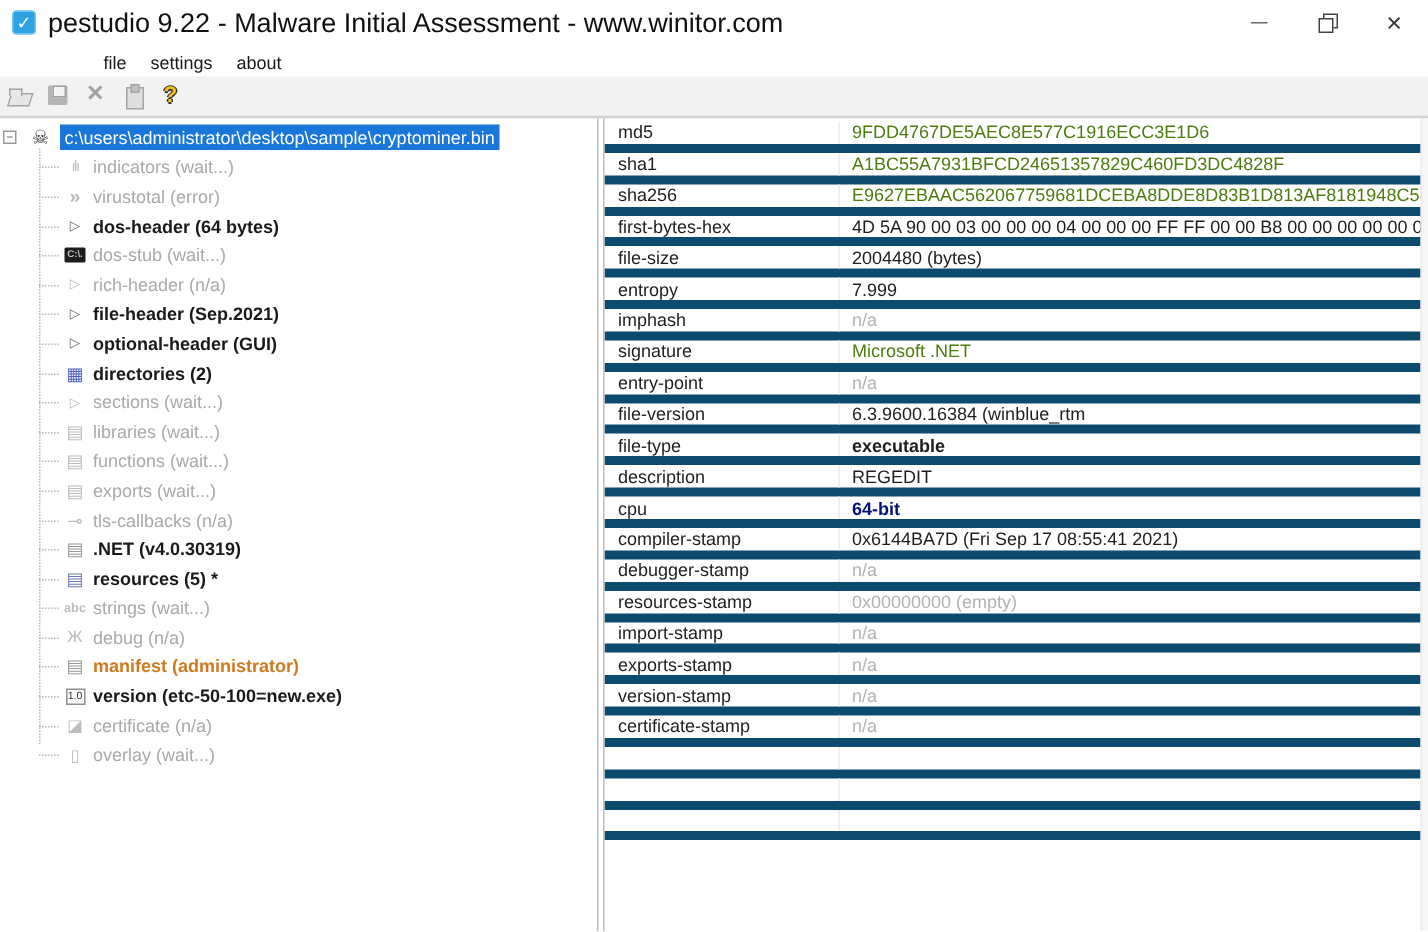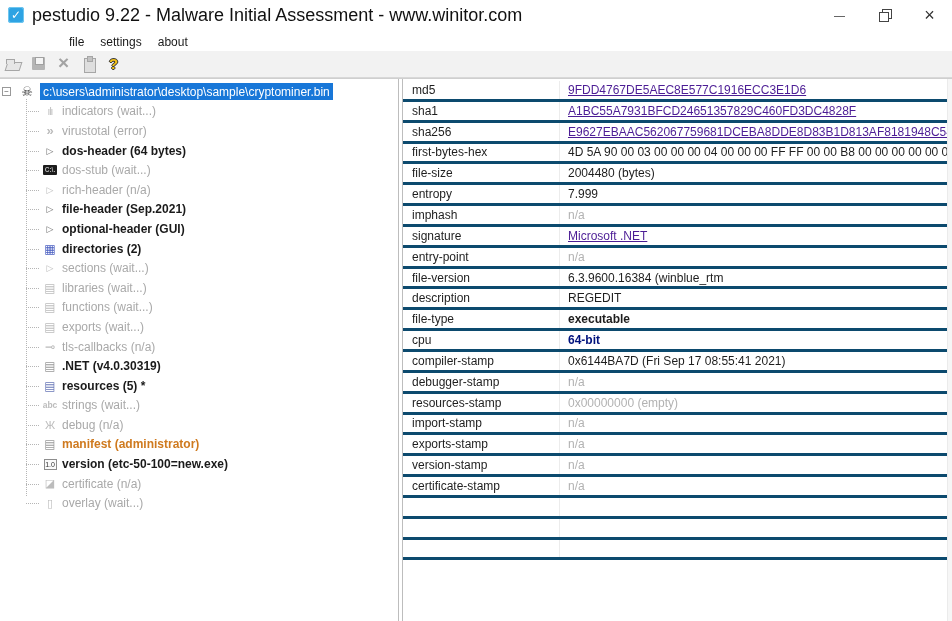--- a/index.html
+++ b/index.html
@@ -85,27 +85,27 @@
   .ico-indicators { font-weight:400; font-size:10px; letter-spacing:-1px; }
   .ico-virustotal { font-weight:700; font-size:13px; color:#8d8d8d; }
   .ico-version { border:1px solid #8d8d8d; font-size:7px; line-height:9px; height:11px;
                  width:13px !important; margin:0 2.5px; color:#333; background:#fafafa; }
   .ico-key { font-size:12px; }
   .ico-bug { font-size:11px; }
   .ico-certificate, .ico-overlay { font-size:11px; }
   .ico-manifest { font-size:12px; }
 
   
-  .vrow { display:flex; height:20.85px; border-bottom:3px solid #0c4a6e; align-items:stretch; }
+  .vrow { display:flex; height:20.85px; border-bottom:6px solid #0c4a6e; align-items:stretch; }
   .vrow.header { color:#3c3c3c; border-bottom:1px solid #e9e9e9; }
   .vcell-p { width:156px; flex:none; padding-left:9px; display:flex; align-items:center;
              white-space:nowrap; overflow:hidden; }
   .vcell-v { flex:1; padding-left:8px; border-left:1px solid #ececec; display:flex; align-items:center;
              white-space:nowrap; overflow:hidden; }
-  .v-link { color:#4c1d95; text-decoration:underline; }
+  .v-link { color:#4d7c0f; }
   .v-muted { color:#b2b2b2; }
   .v-bold { font-weight:700; }
   .v-navy { font-weight:700; color:#00127d; }
   .scrolltrack { position:absolute; right:0; top:0; bottom:0; width:5px; background:#f6f6f6;
                  border-left:1px solid #ebebeb; }
 </style>
 </head>
 <body>
 
 <div class="window">
@@ -285,29 +285,29 @@
               <span class="v-muted">n/a</span>
             </div>
           </div>
           <div class="vrow">
             <div class="vcell-p">file-version</div>
             <div class="vcell-v">
               <span class="">6.3.9600.16384 (winblue_rtm</span>
             </div>
           </div>
           <div class="vrow">
+            <div class="vcell-p">file-type</div>
+            <div class="vcell-v">
+              <span class="v-bold">executable</span>
+            </div>
+          </div>
+          <div class="vrow">
             <div class="vcell-p">description</div>
             <div class="vcell-v">
               <span class="">REGEDIT</span>
-            </div>
-          </div>
-          <div class="vrow">
-            <div class="vcell-p">file-type</div>
-            <div class="vcell-v">
-              <span class="v-bold">executable</span>
             </div>
           </div>
           <div class="vrow">
             <div class="vcell-p">cpu</div>
             <div class="vcell-v">
               <span class="v-navy">64-bit</span>
             </div>
           </div>
           <div class="vrow">
             <div class="vcell-p">compiler-stamp</div>

